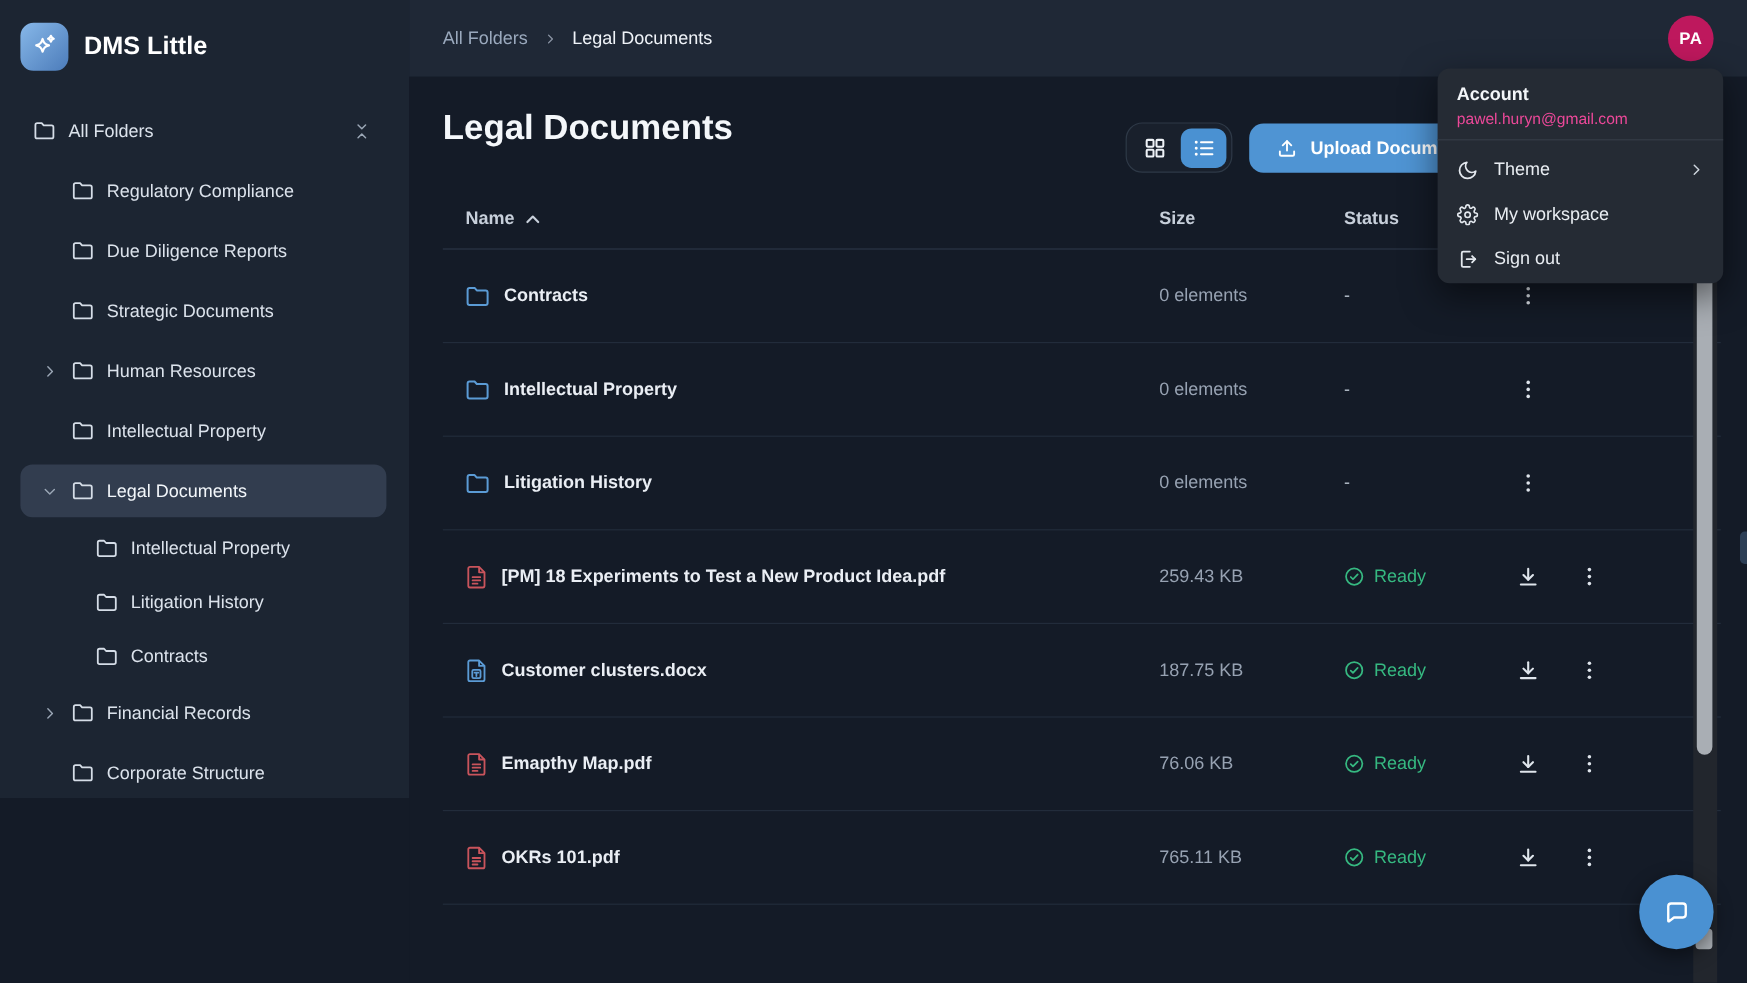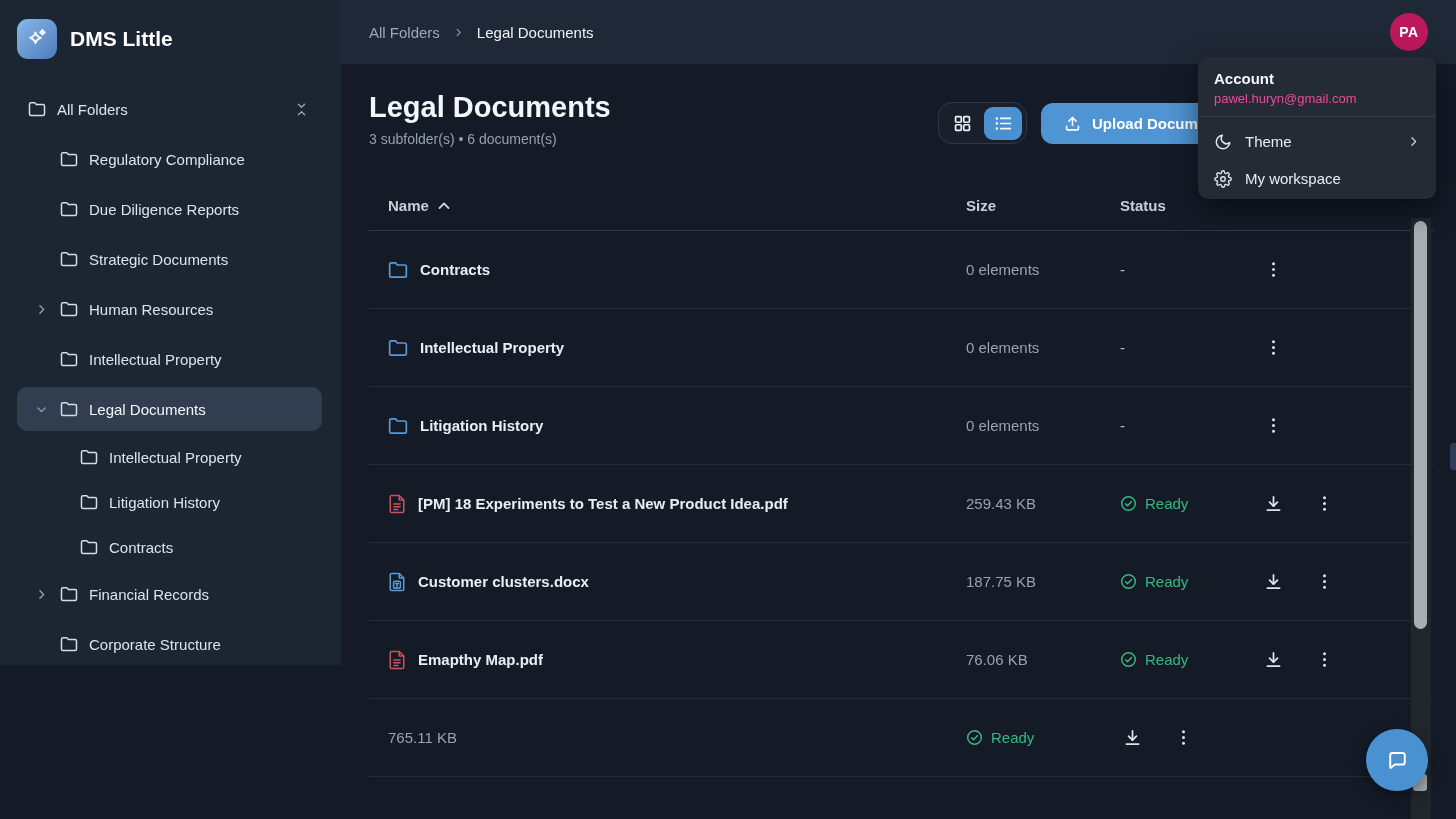--- a/index.html
+++ b/index.html
@@ -287,21 +287,20 @@
               <path d="m9 5 7 7-7 7"></path>
             </svg>
         </span>
         <span class="crumb-current">Legal Documents</span>
       </nav>
       <div class="avatar">PA</div>
     </header>
 
     <section class="content">
       <h1 class="page-title">Legal Documents</h1>
-      <p class="subtitle">3 subfolder(s) • 6 document(s)</p>
 
       <div class="toolbar">
         <div class="view-toggle">
           <button class="vt-btn">
             <svg width="19" height="19" viewBox="0 0 20 20" fill="none" stroke="#eef2f7" stroke-width="1.8">
               <rect x="2.7" y="2.7" width="6" height="6" rx="1"></rect>
                 <rect x="11.3" y="2.7" width="6" height="6" rx="1"></rect>
               <rect x="2.7" y="11.3" width="6" height="6" rx="1"></rect>
                 <rect x="11.3" y="11.3" width="6" height="6" rx="1"></rect>
             </svg>
@@ -533,20 +532,32 @@
       <button class="icon-btn">
         <svg width="5" height="19" viewBox="0 0 6 20" fill="currentColor">
           <circle cx="3" cy="3" r="1.8"></circle>
                     <circle cx="3" cy="10" r="1.8"></circle>
                     <circle cx="3" cy="17" r="1.8"></circle>
         </svg>
       </button>
     </div>
   </div>
             <div class="row">
+    <div class="cell-name">
+
+      <span class="ri ic-pdf">
+        <svg width="18" height="20" viewBox="0 0 20 22" fill="none" stroke="#c9545c" stroke-width="1.7" stroke-linejoin="round">
+          <path d="M12.5 1.5H4A1.5 1.5 0 0 0 2.5 3v16A1.5 1.5 0 0 0 4 20.5h12a1.5 1.5 0 0 0 1.5-1.5V6.5l-5-5z"></path>
+          <path d="M12.5 1.5v5h5"></path>
+          <path d="M6.5 11h7M6.5 14h7M6.5 17h4.5" stroke-linecap="round"></path>
+        </svg>
+      </span>
+
+      <span class="row-name">OKRs 101.pdf</span>
+    </div>
     <div class="row-size">765.11 KB</div>
     <div>
       <span class="status-ready">
         <svg width="17" height="17" viewBox="0 0 20 20" fill="none" stroke="#36b981" stroke-width="1.7">
           <circle cx="10" cy="10" r="8"></circle>
           <path d="m6.6 10.4 2.2 2.2 4.6-4.8" stroke-linecap="round" stroke-linejoin="round"></path>
         </svg>
         <span class="status-label">Ready</span>
       </span>
 
@@ -596,20 +607,32 @@
       <div class="menu-item">
 
     <span class="mi-icon mi-gear">
       <svg width="18" height="18" viewBox="0 0 24 24" fill="none" stroke="currentColor" stroke-width="1.8" stroke-linecap="round" stroke-linejoin="round">
         <circle cx="12" cy="12" r="3"></circle>
         <path d="M19.4 15a1.65 1.65 0 0 0 .33 1.82l.06.06a2 2 0 0 1-2.83 2.83l-.06-.06a1.65 1.65 0 0 0-1.82-.33 1.65 1.65 0 0 0-1 1.51V21a2 2 0 0 1-4 0v-.09A1.65 1.65 0 0 0 9 19.4a1.65 1.65 0 0 0-1.82.33l-.06.06a2 2 0 0 1-2.83-2.83l.06-.06a1.65 1.65 0 0 0 .33-1.82 1.65 1.65 0 0 0-1.51-1H3a2 2 0 0 1 0-4h.09A1.65 1.65 0 0 0 4.6 9a1.65 1.65 0 0 0-.33-1.82l-.06-.06a2 2 0 0 1 2.83-2.83l.06.06a1.65 1.65 0 0 0 1.82.33H9a1.65 1.65 0 0 0 1-1.51V3a2 2 0 0 1 4 0v.09a1.65 1.65 0 0 0 1 1.51 1.65 1.65 0 0 0 1.82-.33l.06-.06a2 2 0 0 1 2.83 2.83l-.06.06a1.65 1.65 0 0 0-.33 1.82V9a1.65 1.65 0 0 0 1.51 1H21a2 2 0 0 1 0 4h-.09a1.65 1.65 0 0 0-1.51 1z"></path>
       </svg>
     </span>
 
     <span class="mi-label">My workspace</span>
+
+  </div>
+      <div class="menu-item">
+
+    <span class="mi-icon mi-signout">
+      <svg width="18" height="18" viewBox="0 0 24 24" fill="none" stroke="currentColor" stroke-width="2" stroke-linecap="round" stroke-linejoin="round">
+        <path d="M14.5 3.5H7A1.5 1.5 0 0 0 5.5 5v14A1.5 1.5 0 0 0 7 20.5h7.5"></path>
+        <path d="M11 12h9.5"></path>
+            <path d="m17 8.5 3.5 3.5-3.5 3.5"></path>
+      </svg>
+    </span>
+    <span class="mi-label">Sign out</span>
 
   </div>
     </div>
 </div>
 
 <div class="scroll-track"></div>
 <div class="scroll-thumb"></div>
 <div class="thumb-notch"></div>
 <div class="edge-notch"></div>
 <button class="chat-fab">

